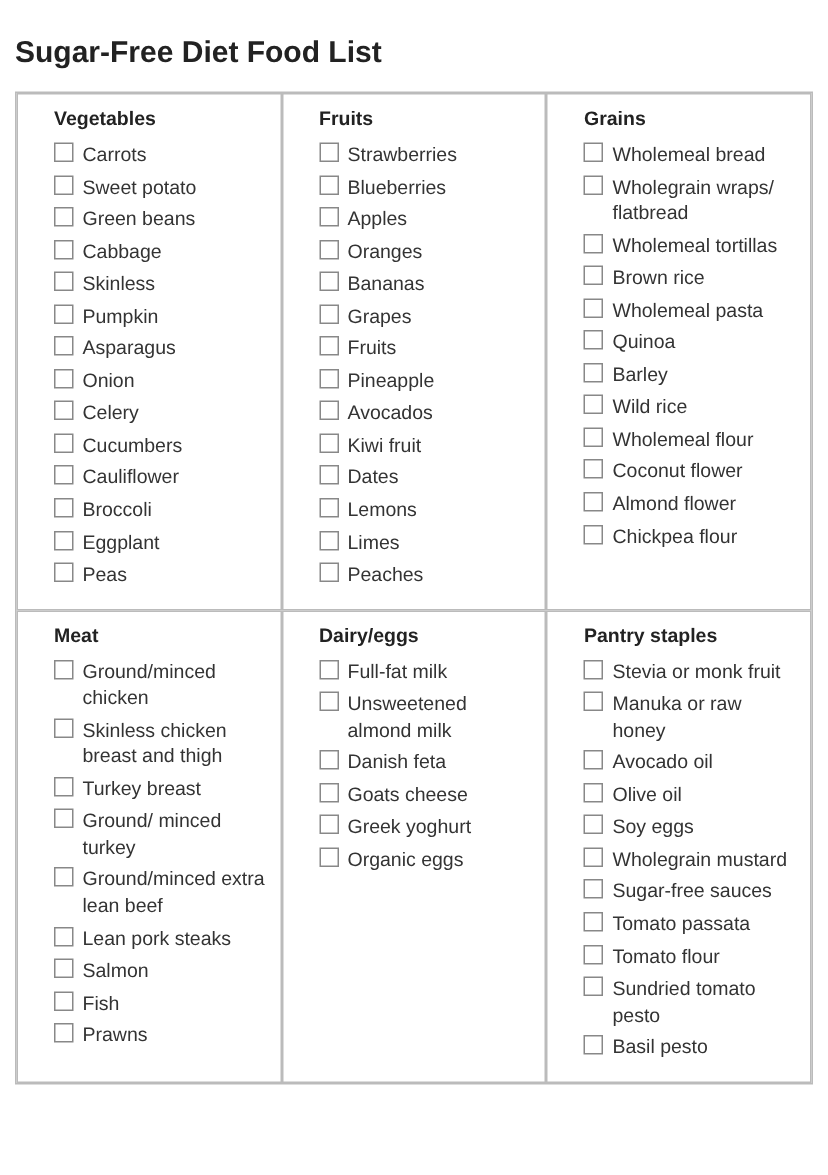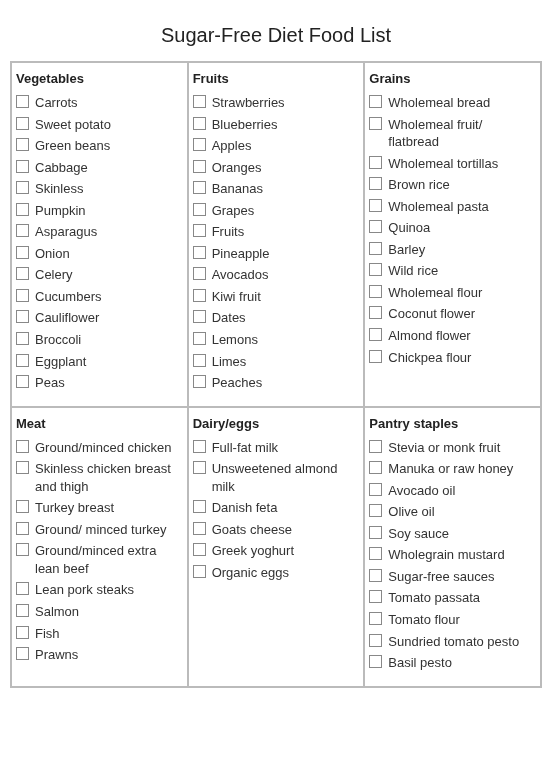--- a/index.html
+++ b/index.html
@@ -5,34 +5,33 @@
     * { box-sizing: border-box; margin: 0; padding: 0; }
     body {
       font-family: Arial, sans-serif;
       font-size: 13px;
       background: #fff;
       width: 552px;
       min-height: 783px;
       padding: 10px;
     }
     h1 {
-      text-align: center;
       font-size: 20px;
-      font-weight: normal;
+      font-weight: bold;
       margin: 14px 0 14px 0;
       color: #222;
     }
     .grid {
       display: grid;
       grid-template-columns: 1fr 1fr 1fr;
       border: 1px solid #bbb;
     }
     .cell {
       border: 1px solid #bbb;
-      padding: 8px 8px 10px 4px;
+      padding: 8px 8px 10px 24px;
       vertical-align: top;
     }
     .cell-header {
       font-weight: bold;
       font-size: 13px;
       margin-bottom: 8px;
       color: #222;
     }
     .item {
       display: flex;
@@ -180,21 +179,21 @@
       </div>
     </div>
     <div class="cell">
       <div class="cell-header">Grains</div>
       <div class="item">
         <span class="checkbox"></span>
         <span class="item-text">Wholemeal bread</span>
       </div>
       <div class="item">
         <span class="checkbox"></span>
-        <span class="item-text">Wholemeal fruit/ flatbread</span>
+        <span class="item-text">Wholegrain wraps/ flatbread</span>
       </div>
       <div class="item">
         <span class="checkbox"></span>
         <span class="item-text">Wholemeal tortillas</span>
       </div>
       <div class="item">
         <span class="checkbox"></span>
         <span class="item-text">Brown rice</span>
       </div>
       <div class="item">
@@ -309,21 +308,21 @@
       <div class="item">
         <span class="checkbox"></span>
         <span class="item-text">Avocado oil</span>
       </div>
       <div class="item">
         <span class="checkbox"></span>
         <span class="item-text">Olive oil</span>
       </div>
       <div class="item">
         <span class="checkbox"></span>
-        <span class="item-text">Soy sauce</span>
+        <span class="item-text">Soy eggs</span>
       </div>
       <div class="item">
         <span class="checkbox"></span>
         <span class="item-text">Wholegrain mustard</span>
       </div>
       <div class="item">
         <span class="checkbox"></span>
         <span class="item-text">Sugar-free sauces</span>
       </div>
       <div class="item">

